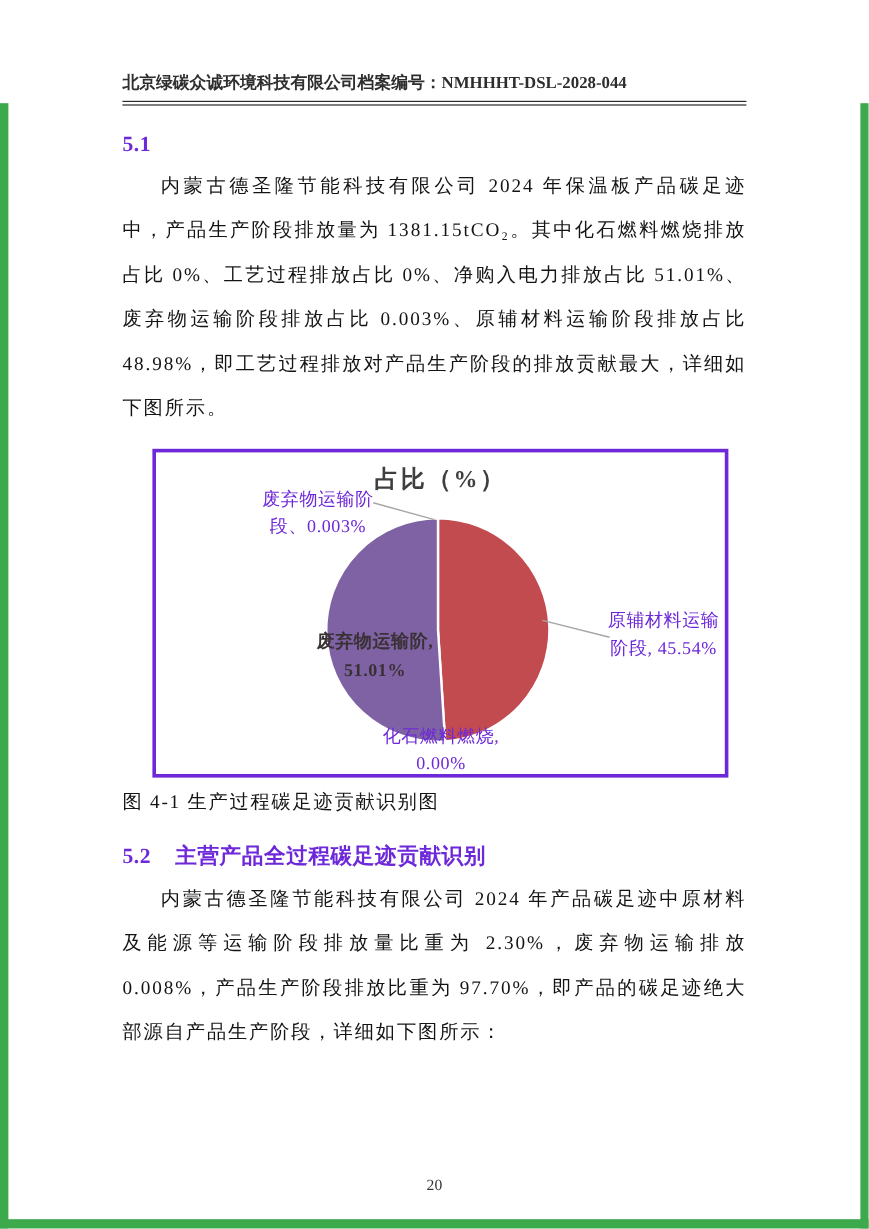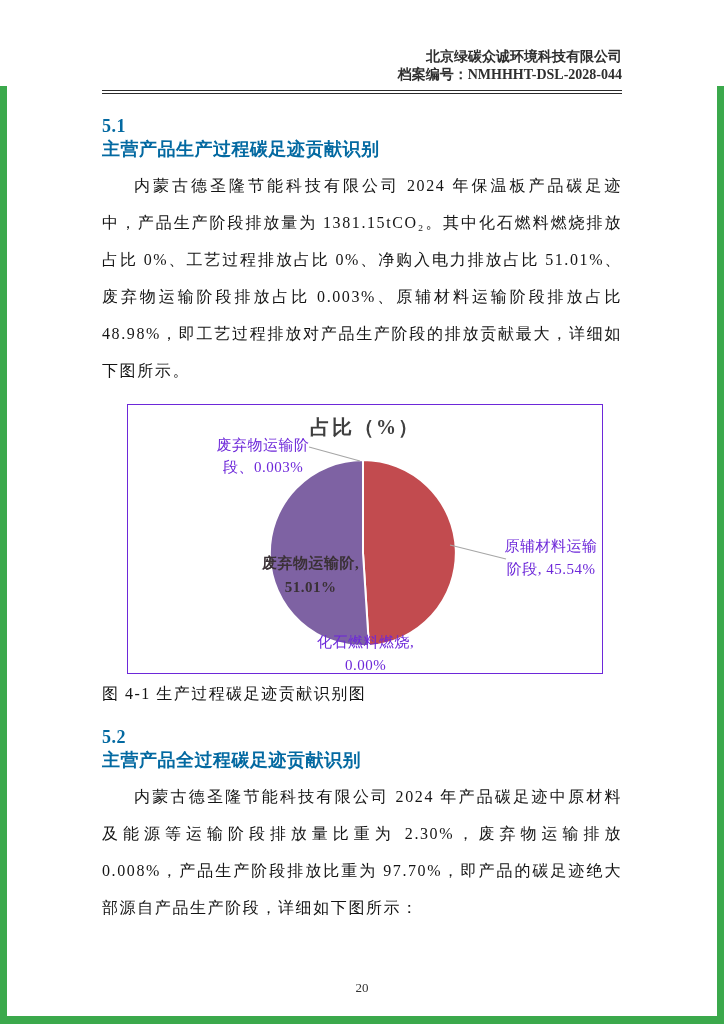--- a/index.html
+++ b/index.html
@@ -10,41 +10,41 @@
   
   .edge{position:absolute;background:#3ba94c;}
   .edge-left{left:0;top:86px;width:7px;bottom:0;}
   .edge-right{right:0;top:86px;width:7px;bottom:0;}
   .edge-bottom{left:0;right:0;bottom:0;height:8px;}
 
   .content{position:absolute;left:102px;top:0;width:520px;}
 
   .header-row{
     display:flex;align-items:flex-end;
-    padding-top:48px;font-size:14px;font-weight:bold;color:#2e2e2e;flex-direction:column;
+    padding-top:60px;font-size:14px;font-weight:bold;color:#2e2e2e;
   }
   .header-rule{margin-top:6px;height:2px;border-top:1px solid #2b2b2b;border-bottom:1px solid #2b2b2b;}
 
   .para{
     font-size:16px;line-height:37px;text-align:justify;color:#141414;
     text-indent:32px;letter-spacing:1.6px;margin:0;
   }
   .intro{margin-top:22px;letter-spacing:0.2px;}
   .p51{margin-top:6px;}
   .p52{margin-top:6px;}
 
   .sec-heading{
-    display:flex;align-items:baseline;font-weight:bold;font-size:18px;color:#0369a1;
-    margin-top:22px;letter-spacing:0.5px;flex-direction:column;
+    display:flex;align-items:baseline;font-weight:bold;font-size:18px;color:#6d28d9;
+    margin-top:22px;letter-spacing:0.5px;
   }
   .sec-heading .sec-num{width:44px;flex:0 0 auto;}
 
   .chart-box{
     position:relative;margin-top:15px;margin-left:25px;
-    width:474px;height:268px;border:1px solid #6d28d9;background:#fff;
+    width:474px;height:268px;border:3px solid #6d28d9;background:#fff;
   }
   .chart-title{
     position:absolute;top:9px;left:0;width:100%;text-align:center;
     font-size:20px;font-weight:bold;color:#3f3f3f;letter-spacing:2px;
   }
   .pie-svg{position:absolute;left:0;top:0;}
   .pie-label{
     position:absolute;font-size:15px;color:#6d28d9;line-height:22px;text-align:center;
     letter-spacing:0.5px;white-space:nowrap;
   }
@@ -77,21 +77,20 @@
       <span>北京绿碳众诚环境科技有限公司</span>
       <span>
         <span>档案编号：</span><span>NMHHHT-DSL-2028-044</span>
       </span>
     </div>
     <div class="header-rule"></div>
 
 
     <div class="sec-heading">
       <span class="sec-num">5.1</span>
-      <span>主营产品生产过程碳足迹贡献识别</span>
     </div>
 
     <p class="para p51">内蒙古德圣隆节能科技有限公司 2024 年保温板产品碳足迹中，产品生产阶段排放量为 1381.15tCO₂。其中化石燃料燃烧排放占比 0%、工艺过程排放占比 0%、净购入电力排放占比 51.01%、废弃物运输阶段排放占比 0.003%、原辅材料运输阶段排放占比 48.98%，即工艺过程排放对产品生产阶段的排放贡献最大，详细如下图所示。</p>
 
     <div class="chart-box">
       <div class="chart-title">占比（%）</div>
 
       <svg class="pie-svg" width="474" height="268" viewBox="0 0 474 268">
 
         <path d="M 235 148 L 235 55 A 93 93 0 0 1 240.95 240.8 Z" stroke="#ffffff" stroke-width="2" fill="#c24b4f"></path>

